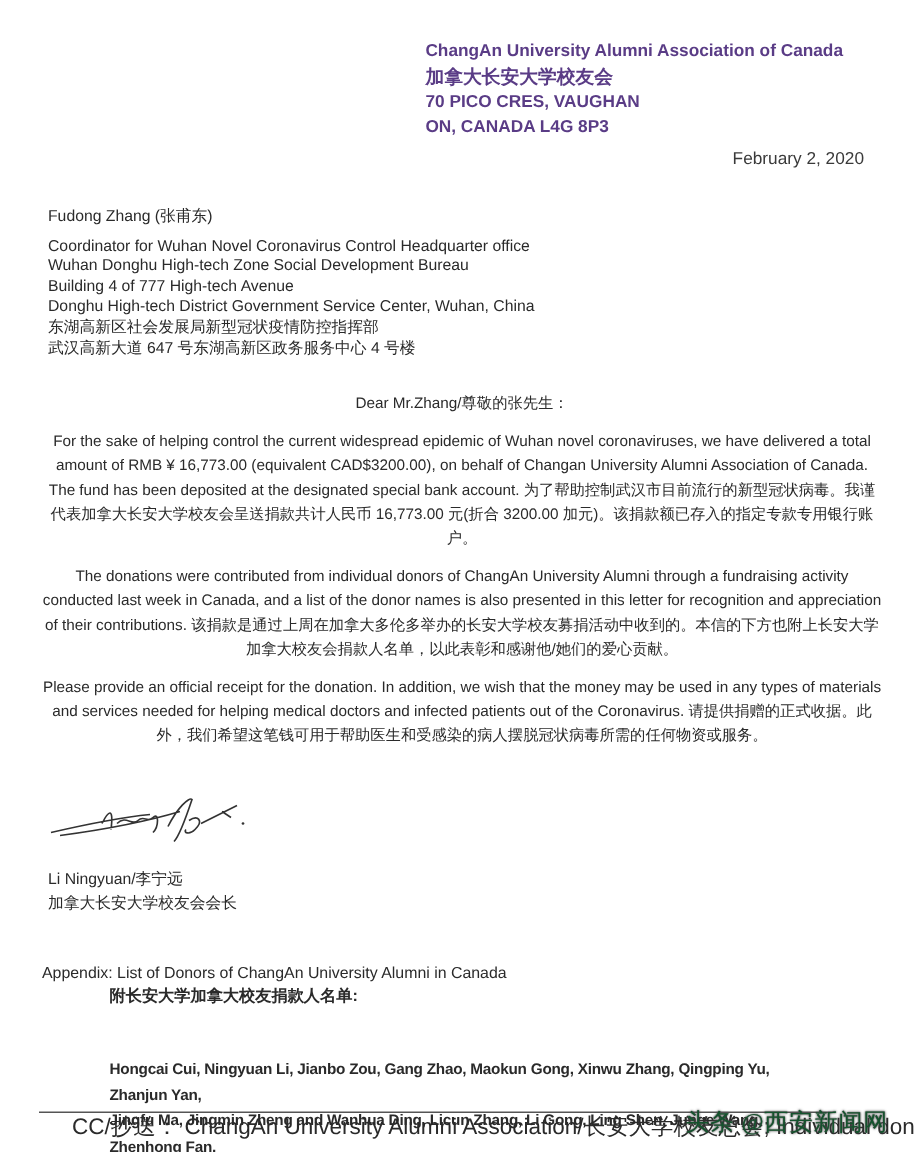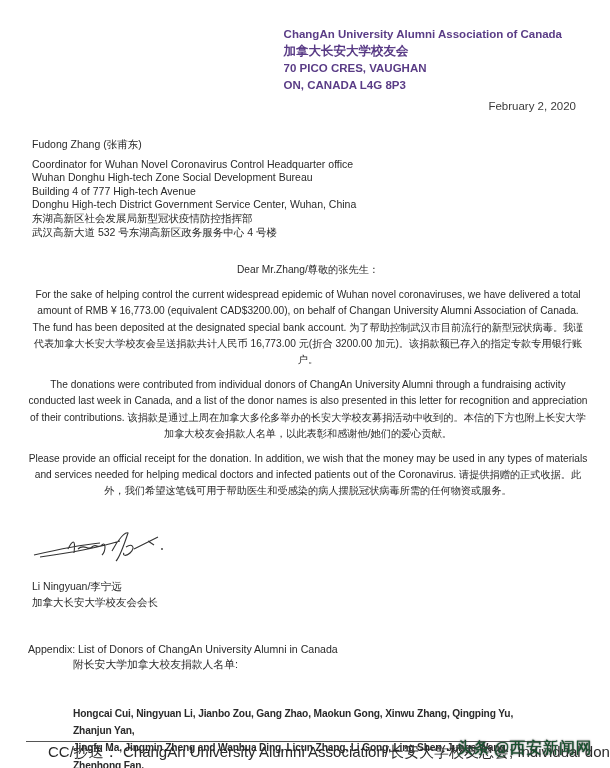--- a/index.html
+++ b/index.html
@@ -36,21 +36,21 @@
   }
   .signer {
     position: absolute; left: 32px; top: 578px;
     font-size: 10.5px; line-height: 16px;
   }
   .appendix {
     position: absolute; left: 28px; top: 642px;
     font-size: 10.6px; line-height: 15px;
   }
   .appendix .cn-title {
-    font-weight: normal; margin-left: 45px; font-size: 10.8px;
+    font-weight: bold; margin-left: 45px; font-size: 10.8px;
   }
   .donors {
     position: absolute; left: 73px; top: 705px; width: 480px;
     font-weight: bold; font-size: 10.2px; line-height: 17.2px; letter-spacing: -0.15px;
   }
   .divider {
     position: absolute; left: 26px; top: 741px; width: 530px; height: 1px;
     background: #555;
   }
   .cc {
@@ -77,21 +77,21 @@
 
 <div class="date">February 2, 2020</div>
 
 <div class="recipient">
   <div class="name">Fudong Zhang (张甫东)</div>
   <div>Coordinator for Wuhan Novel Coronavirus Control Headquarter office</div>
   <div>Wuhan Donghu High-tech Zone Social Development Bureau</div>
   <div>Building 4 of 777 High-tech Avenue</div>
   <div>Donghu High-tech District Government Service Center, Wuhan, China</div>
   <div>东湖高新区社会发展局新型冠状疫情防控指挥部</div>
-  <div>武汉高新大道 532 号东湖高新区政务服务中心 4 号楼</div>
+  <div>武汉高新大道 647 号东湖高新区政务服务中心 4 号楼</div>
 </div>
 
 <div class="body">
   <div class="salutation">Dear Mr.Zhang/尊敬的张先生：</div>
   <p>For the sake of helping control the current widespread epidemic of Wuhan novel coronaviruses, we have delivered a total amount of RMB ¥ 16,773.00 (equivalent CAD$3200.00), on behalf of Changan University Alumni Association of Canada. The fund has been deposited at the designated special bank account. 为了帮助控制武汉市目前流行的新型冠状病毒。我谨代表加拿大长安大学校友会呈送捐款共计人民币 16,773.00 元(折合 3200.00 加元)。该捐款额已存入的指定专款专用银行账户。</p>
   <p>The donations were contributed from individual donors of ChangAn University Alumni through a fundraising activity conducted last week in Canada, and a list of the donor names is also presented in this letter for recognition and appreciation of their contributions. 该捐款是通过上周在加拿大多伦多举办的长安大学校友募捐活动中收到的。本信的下方也附上长安大学加拿大校友会捐款人名单，以此表彰和感谢他/她们的爱心贡献。</p>
   <p>Please provide an official receipt for the donation. In addition, we wish that the money may be used in any types of materials and services needed for helping medical doctors and infected patients out of the Coronavirus. 请提供捐赠的正式收据。此外，我们希望这笔钱可用于帮助医生和受感染的病人摆脱冠状病毒所需的任何物资或服务。</p>
 </div>
 
 <div class="signature">

